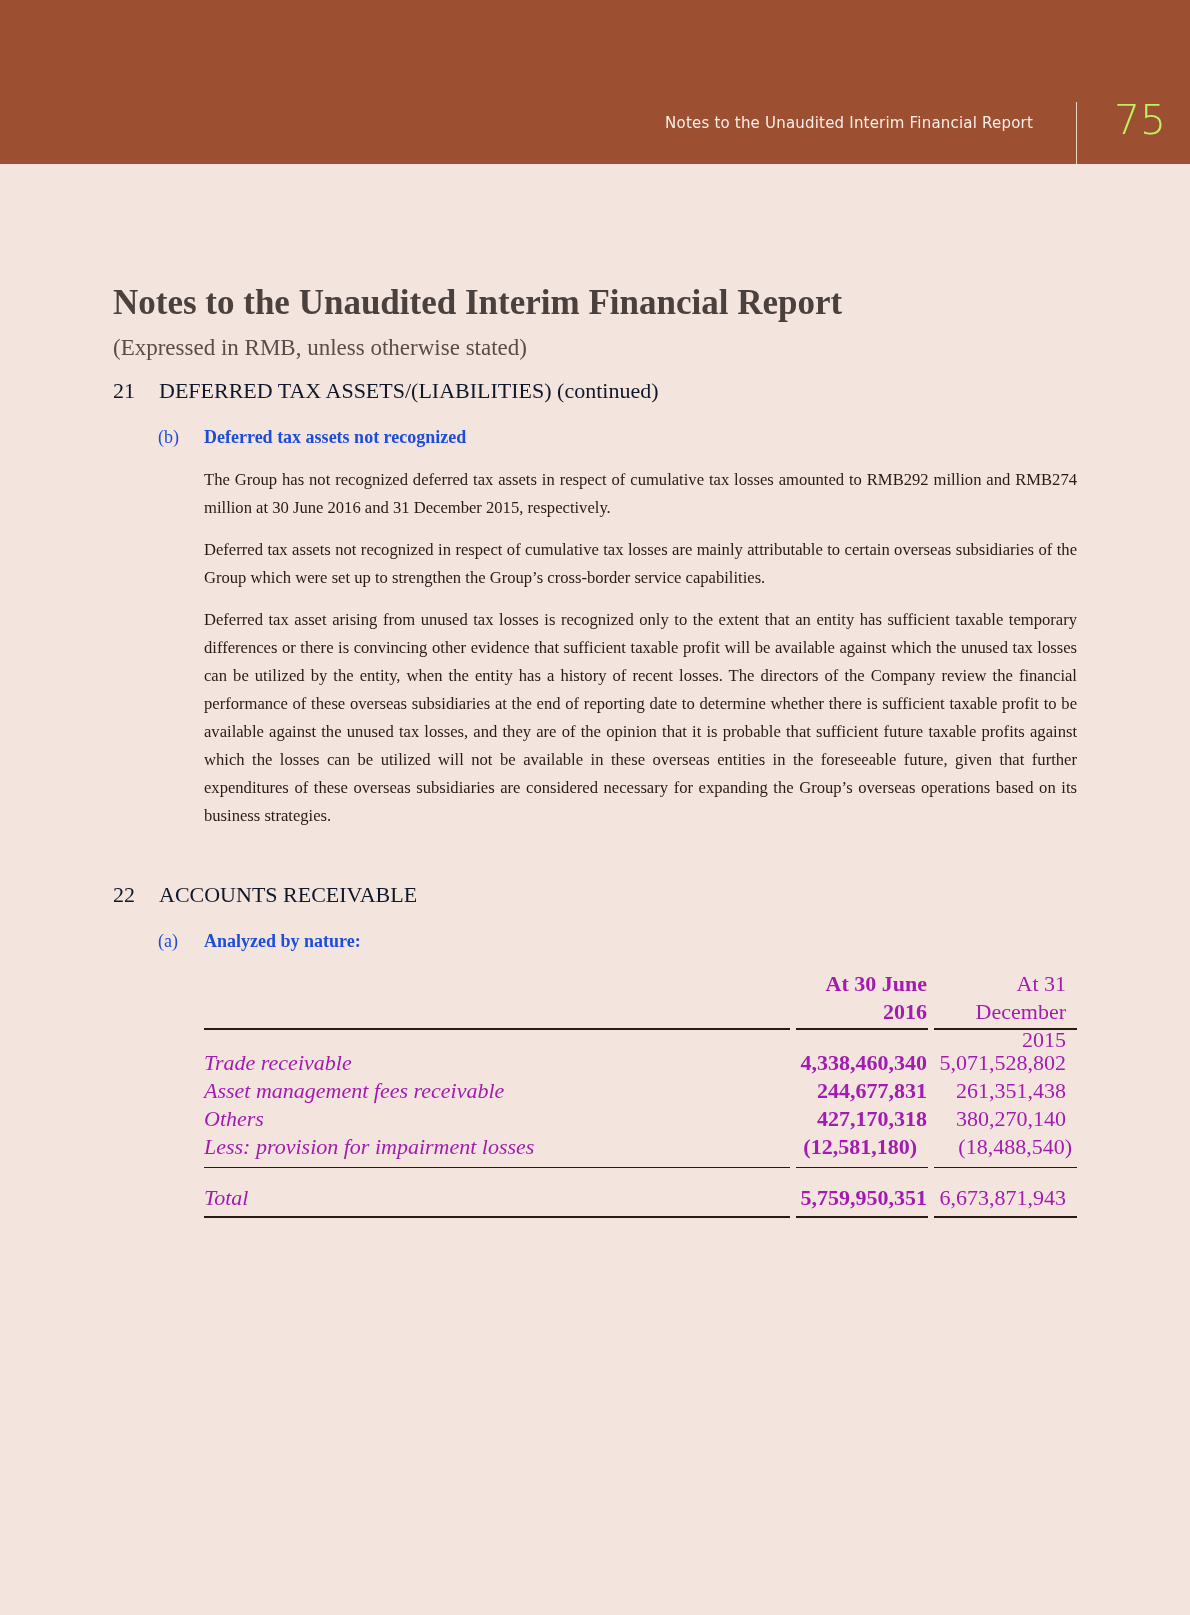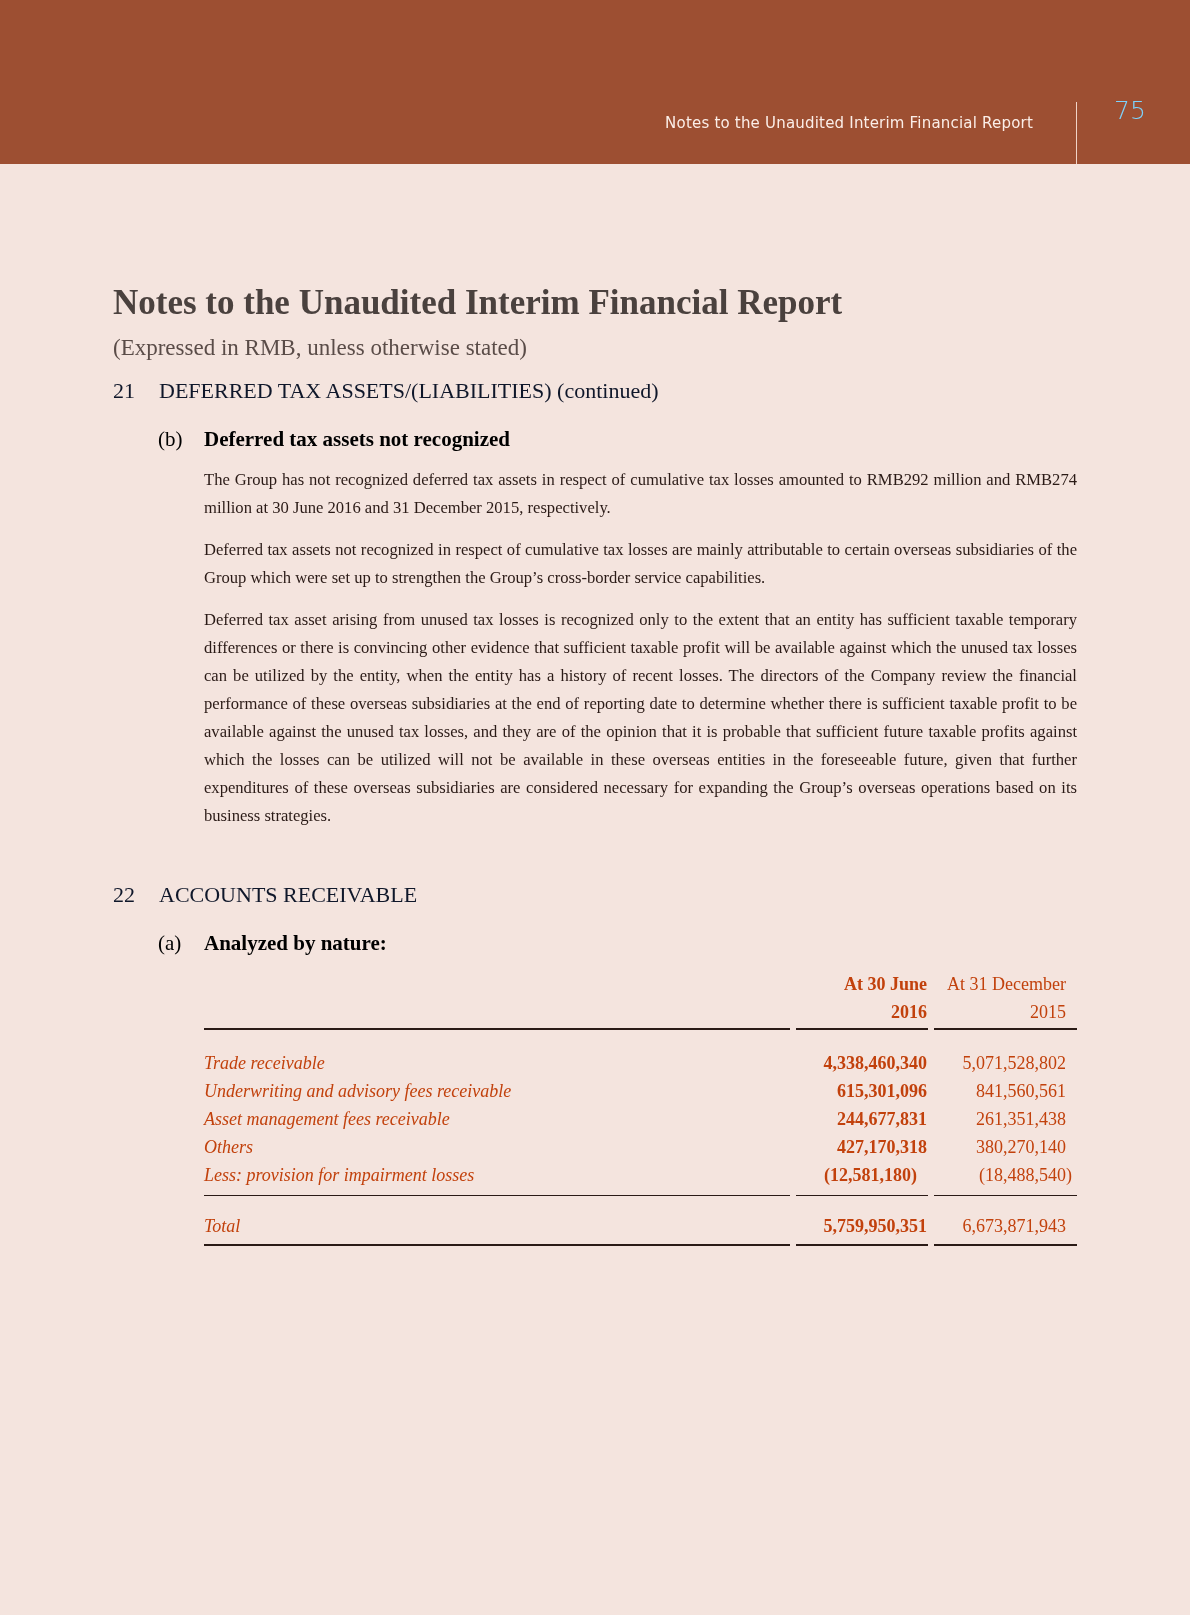--- a/index.html
+++ b/index.html
@@ -18,46 +18,46 @@
     font-family: "DejaVu Sans", "Liberation Sans", sans-serif;
     font-size: 15px; color: #fbeee8; letter-spacing: 0.2px; white-space: nowrap;
   }
   .banner-divider {
     position: absolute; left: 1076px; top: 102px; width: 1px; height: 62px;
     background: #f1d4c8;
   }
   .page-number {
     position: absolute; left: 1114px; top: 96px;
     font-family: "DejaVu Sans", "Liberation Sans", sans-serif;
-    font-size: 25px; font-weight: 300; color: #7dd3fc;
+    font-size: 41px; font-weight: 300; color: #bef264;
   }
   .doc-title {
     position: absolute; left: 113px; top: 283px;
     font-size: 35px; font-weight: bold; color: #4a413e; white-space: nowrap;
   }
   .doc-subtitle {
     position: absolute; left: 113px; top: 335px;
     font-size: 23px; color: #5a4c48; white-space: nowrap;
   }
   .sec-heading {
     position: absolute; left: 113px; font-size: 22px; color: #0f172a; white-space: nowrap;
   }
   .sec-num { display: inline-block; width: 46px; }
   .sub-heading {
-    position: absolute; left: 158px; font-size: 21px; font-weight: bold; color: #000000; white-space: nowrap;
+    position: absolute; left: 158px; font-size: 18px; font-weight: bold; color: #1d4ed8; white-space: nowrap;
   }
   .sub-label { display: inline-block; width: 46px; font-weight: normal; }
   .para {
     position: absolute; left: 204px; width: 873px;
     font-size: 16.6px; line-height: 28px; text-align: justify; color: #2a1a16;
     margin: 0;
   }
   .tbl {
     position: absolute; left: 204px; top: 970px; width: 873px;
-    font-size: 18px; color: #c2410c;
+    font-size: 22px; color: #a21caf;
   }
   .tbl-head { position: relative; height: 58px; }
   .th-col1 { position: absolute; right: 150px; width: 140px; text-align: right; font-weight: bold; line-height: 28px; }
   .th-col2 { position: absolute; right: 11px; width: 140px; text-align: right; line-height: 28px; }
   .rule-thick { height: 2px; background: #2a1a16; position: relative; }
   .rule-thin { height: 1px; background: #2a1a16; position: relative; }
   .rows { padding-top: 19px; padding-bottom: 6px; }
   .row { position: relative; height: 28px; line-height: 28px; }
   .row .lbl { position: absolute; left: 0; font-style: italic; }
   .row .v1 { position: absolute; right: 150px; text-align: center; font-weight: bold; }
@@ -115,25 +115,20 @@
     <div class="col-gap" style="left:724px;"></div>
   </div>
 
   <div class="rows">
     <div class="row">
       <span class="lbl">Trade receivable</span>
       <span class="v1">4,338,460,340</span>
       <span class="v2">5,071,528,802</span>
     </div>
     <div class="row">
-      <span class="lbl">Underwriting and advisory fees receivable</span>
-      <span class="v1">615,301,096</span>
-      <span class="v2">841,560,561</span>
-    </div>
-    <div class="row">
       <span class="lbl">Asset management fees receivable</span>
       <span class="v1">244,677,831</span>
       <span class="v2">261,351,438</span>
     </div>
     <div class="row">
       <span class="lbl">Others</span>
       <span class="v1">427,170,318</span>
       <span class="v2">380,270,140</span>
     </div>
     <div class="row">

